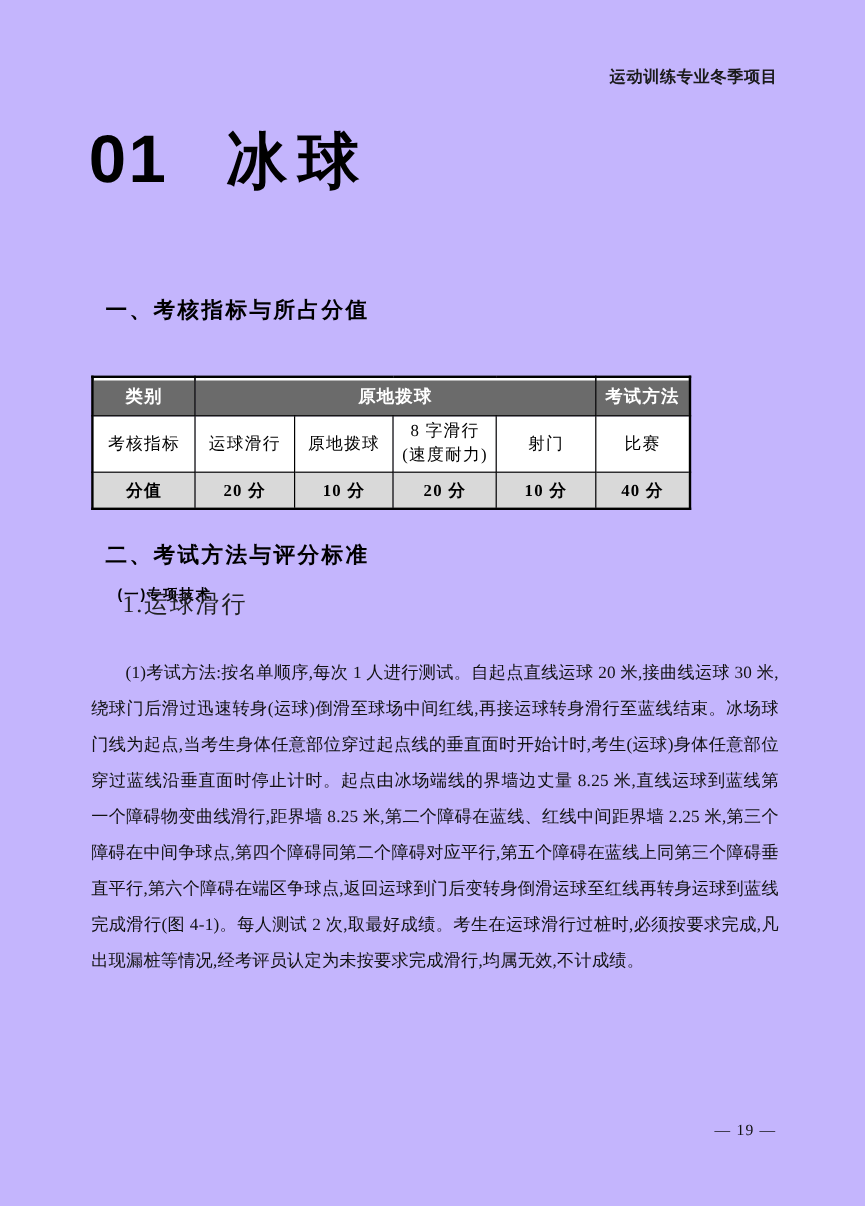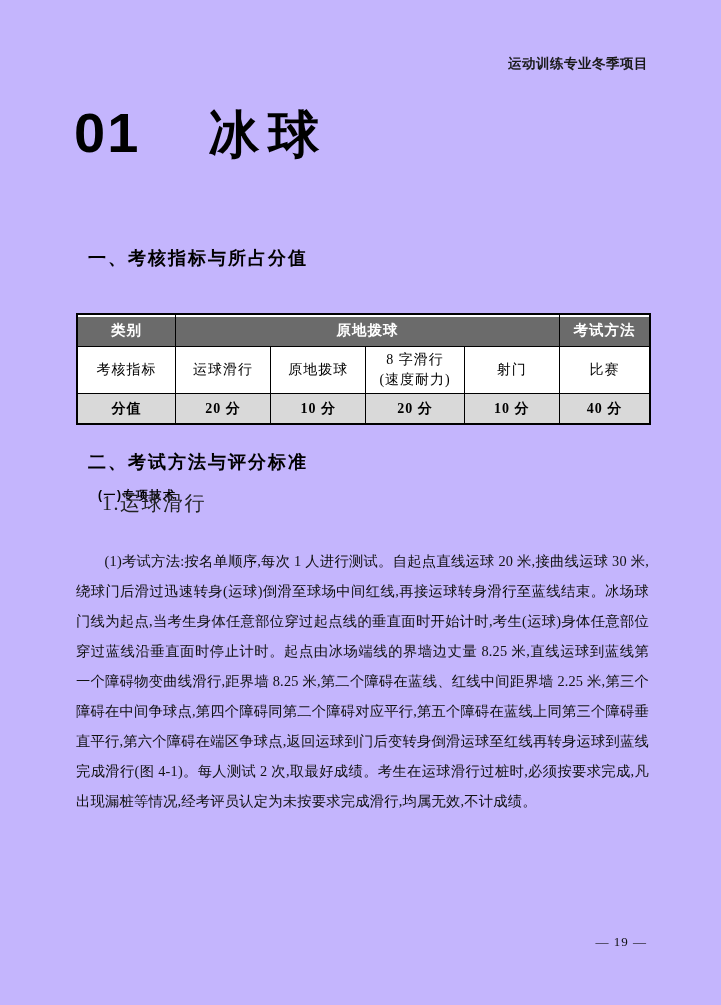--- a/index.html
+++ b/index.html
@@ -39,21 +39,21 @@
     font-weight: bold;
     font-size: 56px;
     letter-spacing: 2px;
     vertical-align: baseline;
   }
   .chapter .name {
     font-family: "Liberation Sans", "DejaVu Sans", sans-serif;
     font-weight: bold;
     font-size: 51px;
     letter-spacing: 9px;
-    margin-left: 64px;
+    margin-left: 44px;
     vertical-align: baseline;
   }
   
   .sec-heading {
     position: absolute;
     left: 88px;
     font-family: "Liberation Sans", "DejaVu Sans", sans-serif;
     font-weight: bold;
     font-size: 18px;
     letter-spacing: 2px;
@@ -79,21 +79,21 @@
     font-size: 20px;
     letter-spacing: 1.5px;
     color: #222;
     white-space: nowrap;
   }
   
   table.score {
     position: absolute;
     top: 313px;
     left: 76px;
-    width: 575px;
+    width: 500px;
     border-collapse: collapse;
     table-layout: fixed;
   }
   table.score th, table.score td {
     border: 1px solid #000;
     text-align: center;
     vertical-align: middle;
     padding: 0 2px;
   }
   table.score { border: 2px solid #000; }

